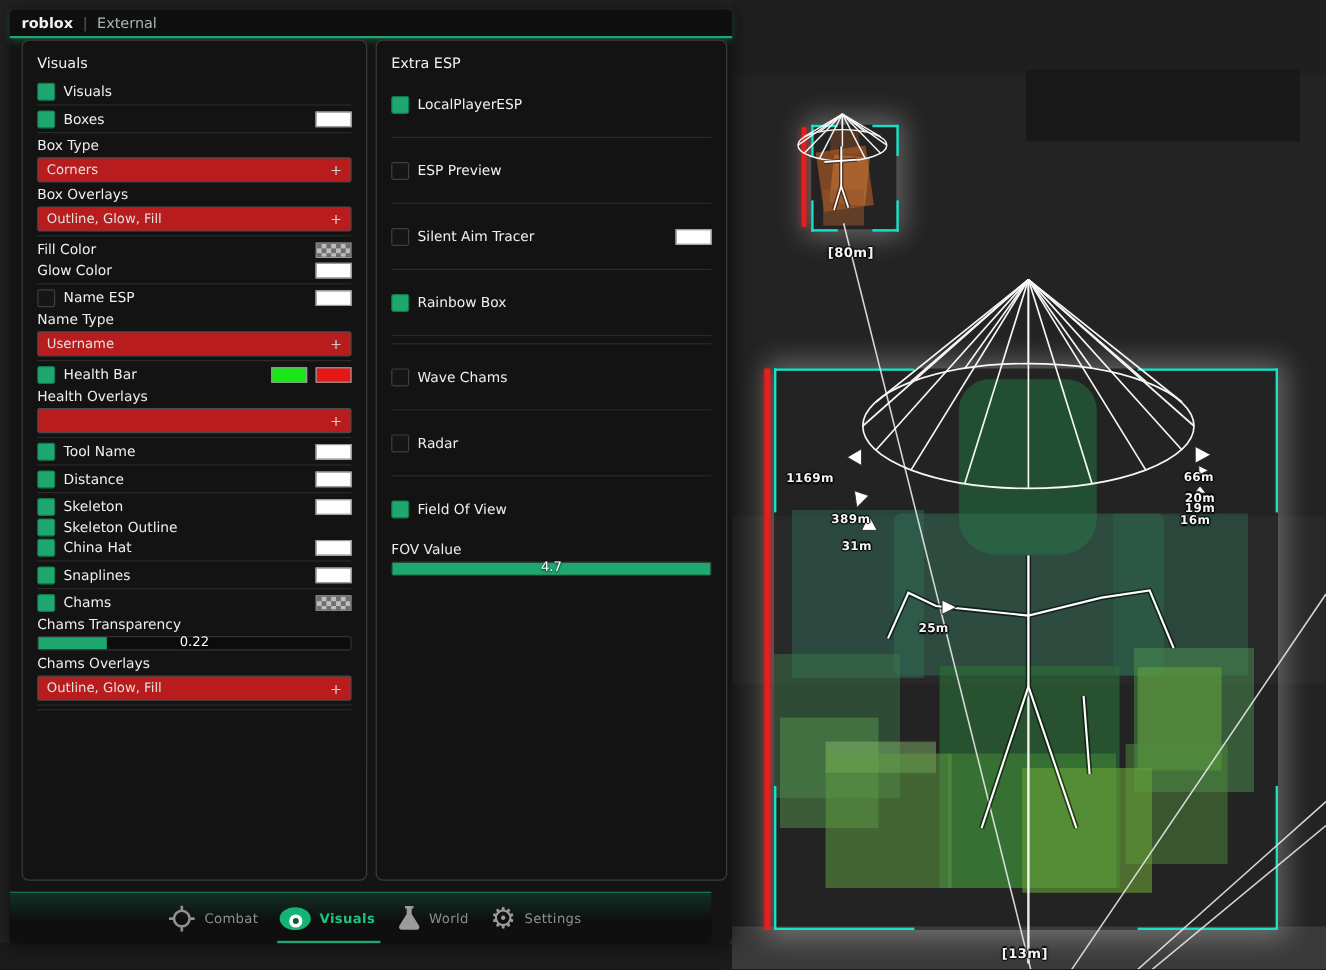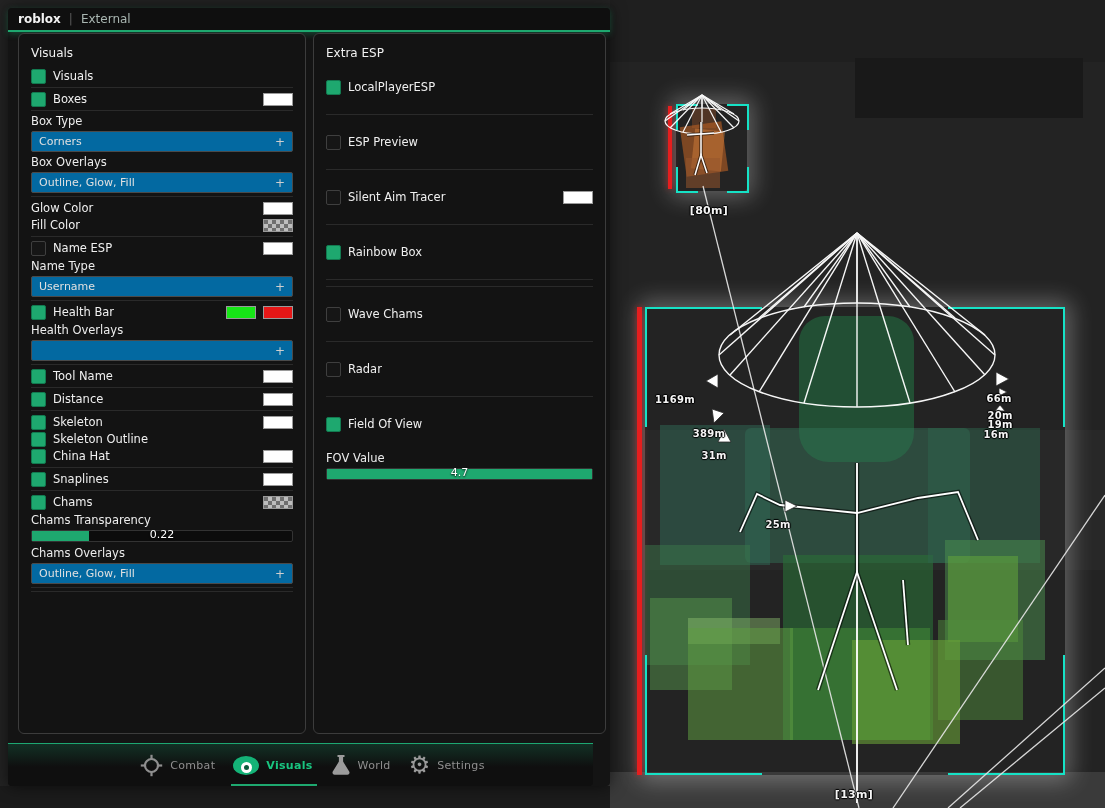--- a/index.html
+++ b/index.html
@@ -37,21 +37,21 @@
   .cb.off{background:#161616;border:1px solid #3f3f3f;}
   .lbl{font-size:11.5px;color:#f0f0f0;white-space:nowrap;}
   .swatch{width:30px;height:13px;border:1px solid #9a9a9a;box-sizing:border-box;flex:0 0 auto;}
   .swatch.white{background:#ffffff;margin-left:auto;}
   .swatch.checker{margin-left:auto;background-image:repeating-conic-gradient(#bdbdbd 0 25%,#6f6f6f 0 50%);background-size:8px 8px;}
   .swatch.hgreen{background:#17e617;margin-left:auto;}
   .swatch.hred{background:#e61717;margin-left:0;}
   .sep{border-top:1px solid #2a2a2a;margin:3px 0;}
   .panel.extra .sep{margin:6px 0;}
   .flabel{font-size:11.5px;color:#ededed;margin:3px 0 3px 0;}
-  .dd{height:19px;display:flex;align-items:center;padding:0 7px;border:1px solid #4a4a4a;background:#0369a1;
+  .dd{height:19px;display:flex;align-items:center;padding:0 7px;border:1px solid #4a4a4a;background:#b91c1c;
       border-radius:2px;margin:1px 0 3px 0;}
   .ddval{font-size:11px;color:#e0e0e0;}
   .ddplus{margin-left:auto;font-size:12px;color:#cfcfcf;}
   .slider{position:relative;height:10px;background:#0c0c0c;border:1px solid #333;border-radius:2px;margin:2px 0 4px 0;}
   .sfill{height:100%;background:#1ea86f;}
   .sval{position:absolute;left:0;right:0;top:-3px;text-align:center;font-size:11px;color:#fff;
         text-shadow:0 1px 2px #000;}
   
   .tabbar{position:absolute;left:0;right:17px;bottom:0;height:42px;border-top:1px solid #1da772;
           border-radius:0 0 4px 4px;display:flex;align-items:center;justify-content:center;gap:18px;
@@ -224,26 +224,26 @@
           <span class="ddval">Corners</span>
           <span class="ddplus">+</span>
         </div>
       <div class="flabel">Box Overlays</div>
       <div class="dd">
           <span class="ddval">Outline, Glow, Fill</span>
           <span class="ddplus">+</span>
         </div>
       <div class="sep"></div>
       <div class="prow">
-          <span class="lbl">Glow Color</span>
-          <span class="swatch white"></span>
-        </div>
-      <div class="prow">
           <span class="lbl">Fill Color</span>
           <span class="swatch checker"></span>
+        </div>
+      <div class="prow">
+          <span class="lbl">Glow Color</span>
+          <span class="swatch white"></span>
         </div>
       <div class="sep"></div>
       <div class="prow">
           <span class="cb off"></span>
           <span class="lbl">Name ESP</span>
           <span class="swatch white"></span>
         </div>
       <div class="flabel">Name Type</div>
       <div class="dd">
           <span class="ddval">Username</span>

